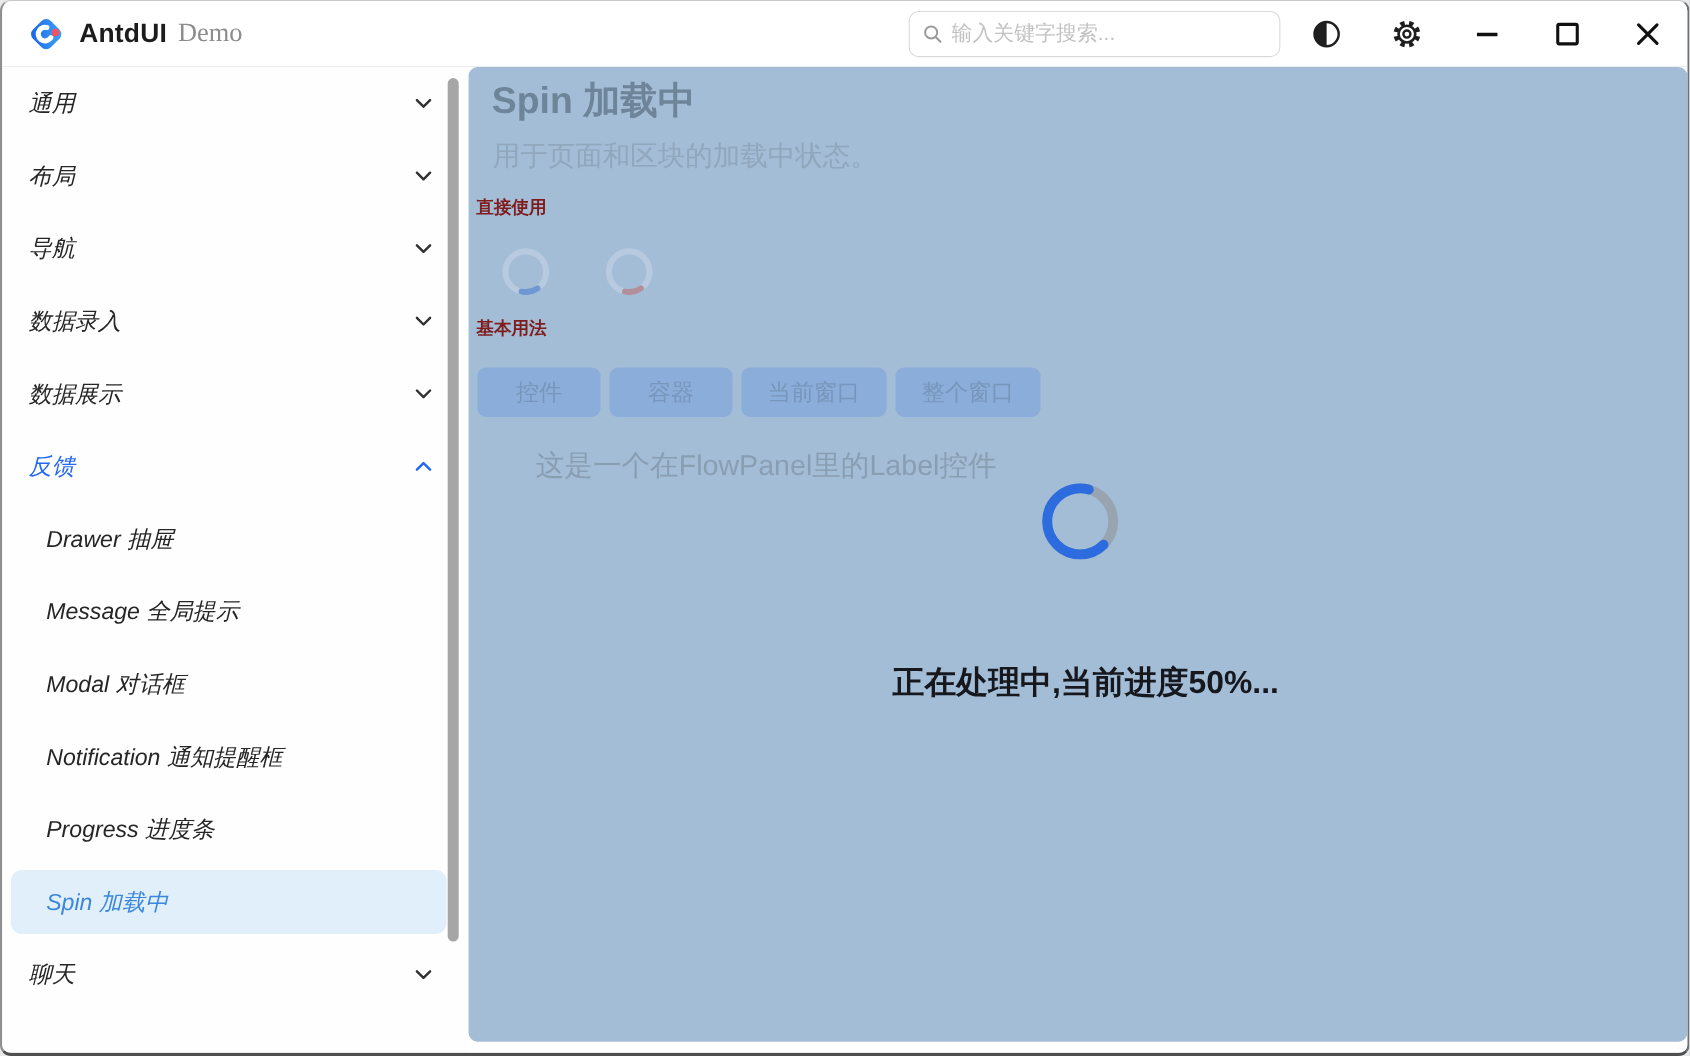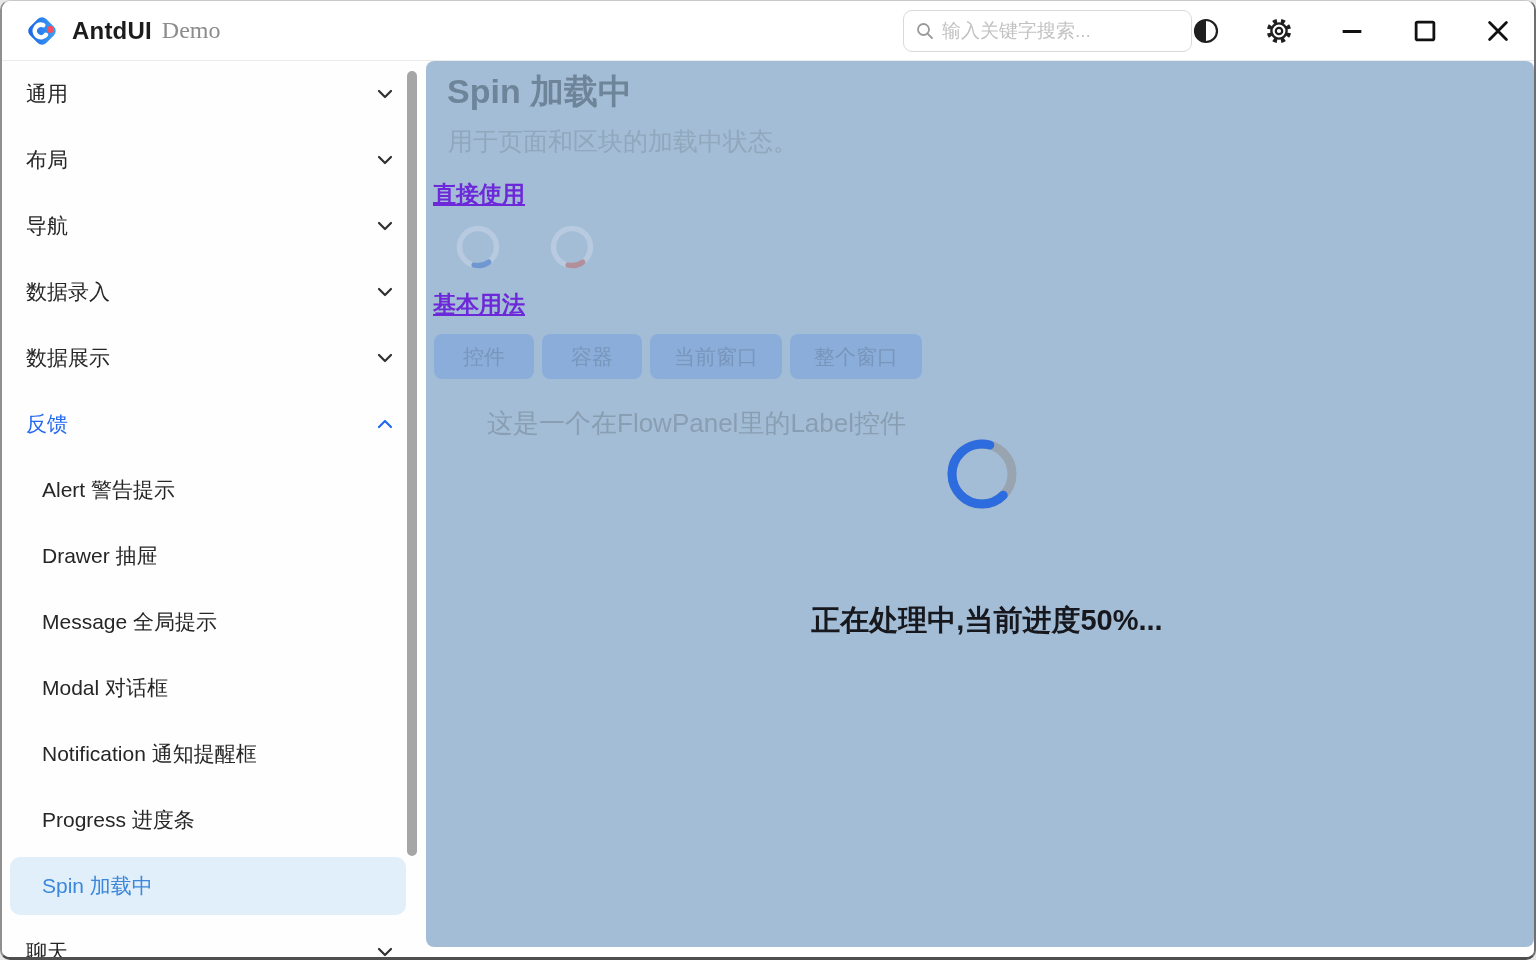--- a/index.html
+++ b/index.html
@@ -11,69 +11,69 @@
   }
   
   .titlebar {
     height:60px; display:flex; align-items:center; padding:0 22px;
     background:#fff; border-bottom:1px solid #ececec;justify-content:space-between;
   }
   .logo { width:36px; height:36px; margin-right:12px; flex:0 0 auto; }
   .app-name { font-size:24px; font-weight:600; color:#1c1c1c; letter-spacing:.2px; }
   .app-sub  { font-size:24px; color:#8c8c8c; margin-left:10px;font-family:Liberation Serif, serif; }
   .search {
-    margin-left:auto; width:289px; height:42px; border:1px solid #d9d9d9; border-radius:9px;
-    display:flex; align-items:center; padding:0 12px; background:#fff; 
+    margin-left:auto; width:338px; height:42px; border:1px solid #d9d9d9; border-radius:9px;
+    display:flex; align-items:center; padding:0 12px; background:#fff; margin-right:28px;
   }
   .search svg { flex:0 0 auto; margin-right:8px; }
   .search input {
     border:none; outline:none; width:100%; font-size:19px; color:#333;
     font-family:"Liberation Sans", sans-serif; background:transparent;
   }
   .search input::placeholder { color:#c2c2c2; }
   .win-icons { display:flex; align-items:center; gap:45px; }
   .win-btn { width:28px; height:28px; display:flex; align-items:center; justify-content:center;
              background:none; border:none; cursor:pointer; padding:0; }
   
   .body { display:flex; height:896px; }
   .sidebar { position:relative; width:424px; flex:0 0 auto; background:#fefefe; overflow:hidden; }
   .nav-item {
     position:relative; height:66px; display:flex; align-items:center;
     padding:0 30px 0 24px; font-size:21px; color:#262626; cursor:pointer;
   }
   .nav-item.lvl2 { padding-left:40px; }
-  .nav-label { position:relative; z-index:1; }
+  .nav-label { position:relative; z-index:1;font-style:italic; }
   .chev { margin-left:auto; flex:0 0 auto; }
   .nav-item.active { color:#2468f2; }
   .nav-item.selected { color:#3c87da; }
   .nav-item.selected::before {
     content:""; position:absolute; left:8px; right:20px; top:4px; bottom:4px;
     background:#e1effb; border-radius:10px;
   }
   .scroll-thumb {
     position:absolute; right:9px; top:10px; width:10px; height:785px;
     background:#a6a6a6; border-radius:5px;
   }
   
   .main { position:relative; flex:1 1 auto; background:#fff; }
   .mask {
     position:absolute; left:0; top:0; right:0; bottom:10px;
     background:#a3bdd7; border-radius:8px; overflow:hidden;
   }
   .page-title { position:absolute; left:21px; top:8px;  font-size:34px; font-weight:700; color:#6e8599; }
   .page-desc  { position:absolute; left:22px; top:64px; font-size:25px; color:#91a7bb; }
-  .sec { position:absolute; font-size:23px; font-weight:600; color:#6d28d9;text-decoration:underline; }
+  .sec { position:absolute; font-size:16px; font-weight:600; color:#7f1d1d; }
   .sec.one { left:7px; top:118px; }
   .sec.two { left:7px; top:228px;text-align:right; }
   .mini-spin { position:absolute; width:44px; height:44px; }
   .mini-spin.a { left:30px;  top:164px; }
   .mini-spin.b { left:124px; top:164px; }
   .btn-row { position:absolute; left:8px; top:273px; display:flex; gap:8px; }
   .m-btn {
-    width:100px; height:45px; border:none; border-radius:8px; background:#8badda;
+    width:112px; height:45px; border:none; border-radius:8px; background:#8badda;
     color:#7896bb; font-size:21px; font-family:"Liberation Sans", sans-serif; cursor:pointer;
   }
   .m-btn.wide { width:132px; }
   .flow-label { position:absolute; left:61px; top:345px; font-size:26px; color:#8a9eb2; }
   .big-ring { position:absolute; left:518px; top:375px; width:76px; height:76px; }
   .spin-text {
     position:absolute; left:0; right:0; top:540px; text-align:center;
     font-size:29px; font-weight:600; color:#16181d;margin-left:14px;
   }
 </style>
@@ -176,23 +176,20 @@
           </svg>
       </div>
       <div class="nav-item lvl1 active">
         <span class="nav-label">反馈</span>
         <svg class="chev" width="22" height="22" viewBox="0 0 22 22">
             <path d="M5 14 L11 8 L17 14" fill="none" stroke="#2468f2" stroke-width="2.2" stroke-linecap="round" stroke-linejoin="round"></path>
           </svg>
       </div>
 
       <div class="nav-item lvl2">
-        <span class="nav-label">Alert 警告提示</span>
-      </div>
-      <div class="nav-item lvl2">
         <span class="nav-label">Drawer 抽屉</span>
       </div>
       <div class="nav-item lvl2">
         <span class="nav-label">Message 全局提示</span>
       </div>
       <div class="nav-item lvl2">
         <span class="nav-label">Modal 对话框</span>
       </div>
       <div class="nav-item lvl2">
         <span class="nav-label">Notification 通知提醒框</span>

